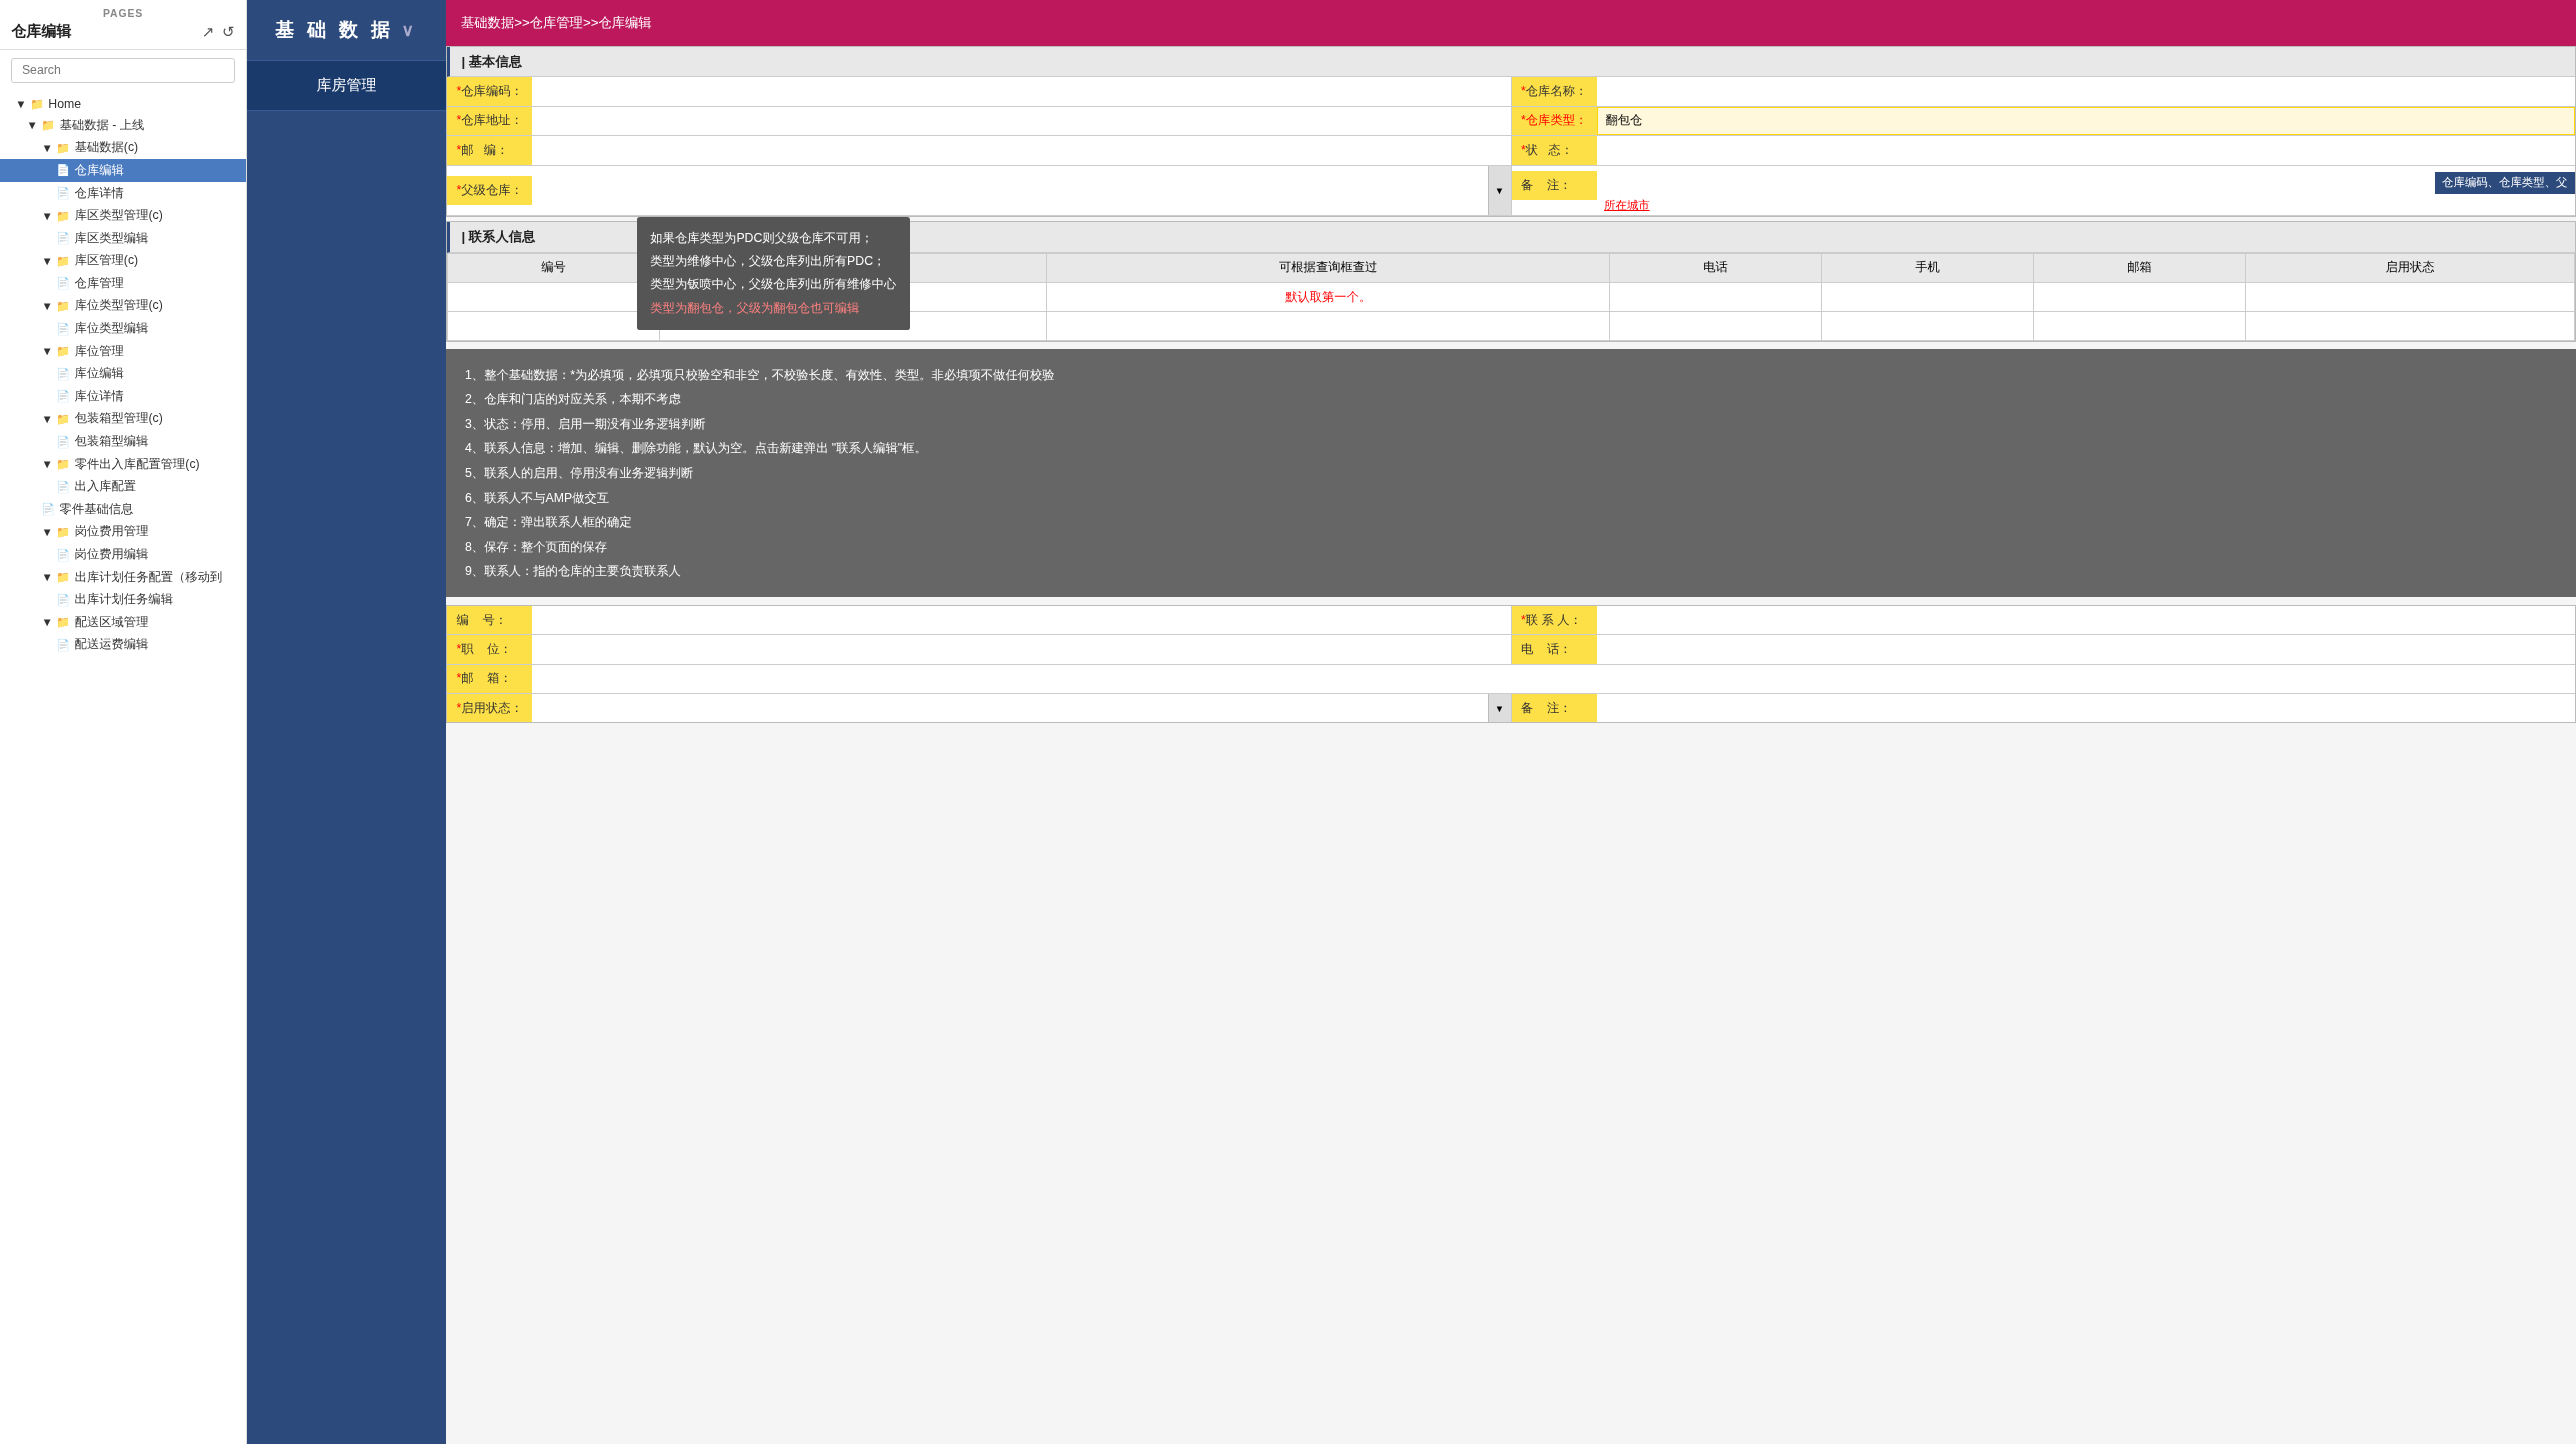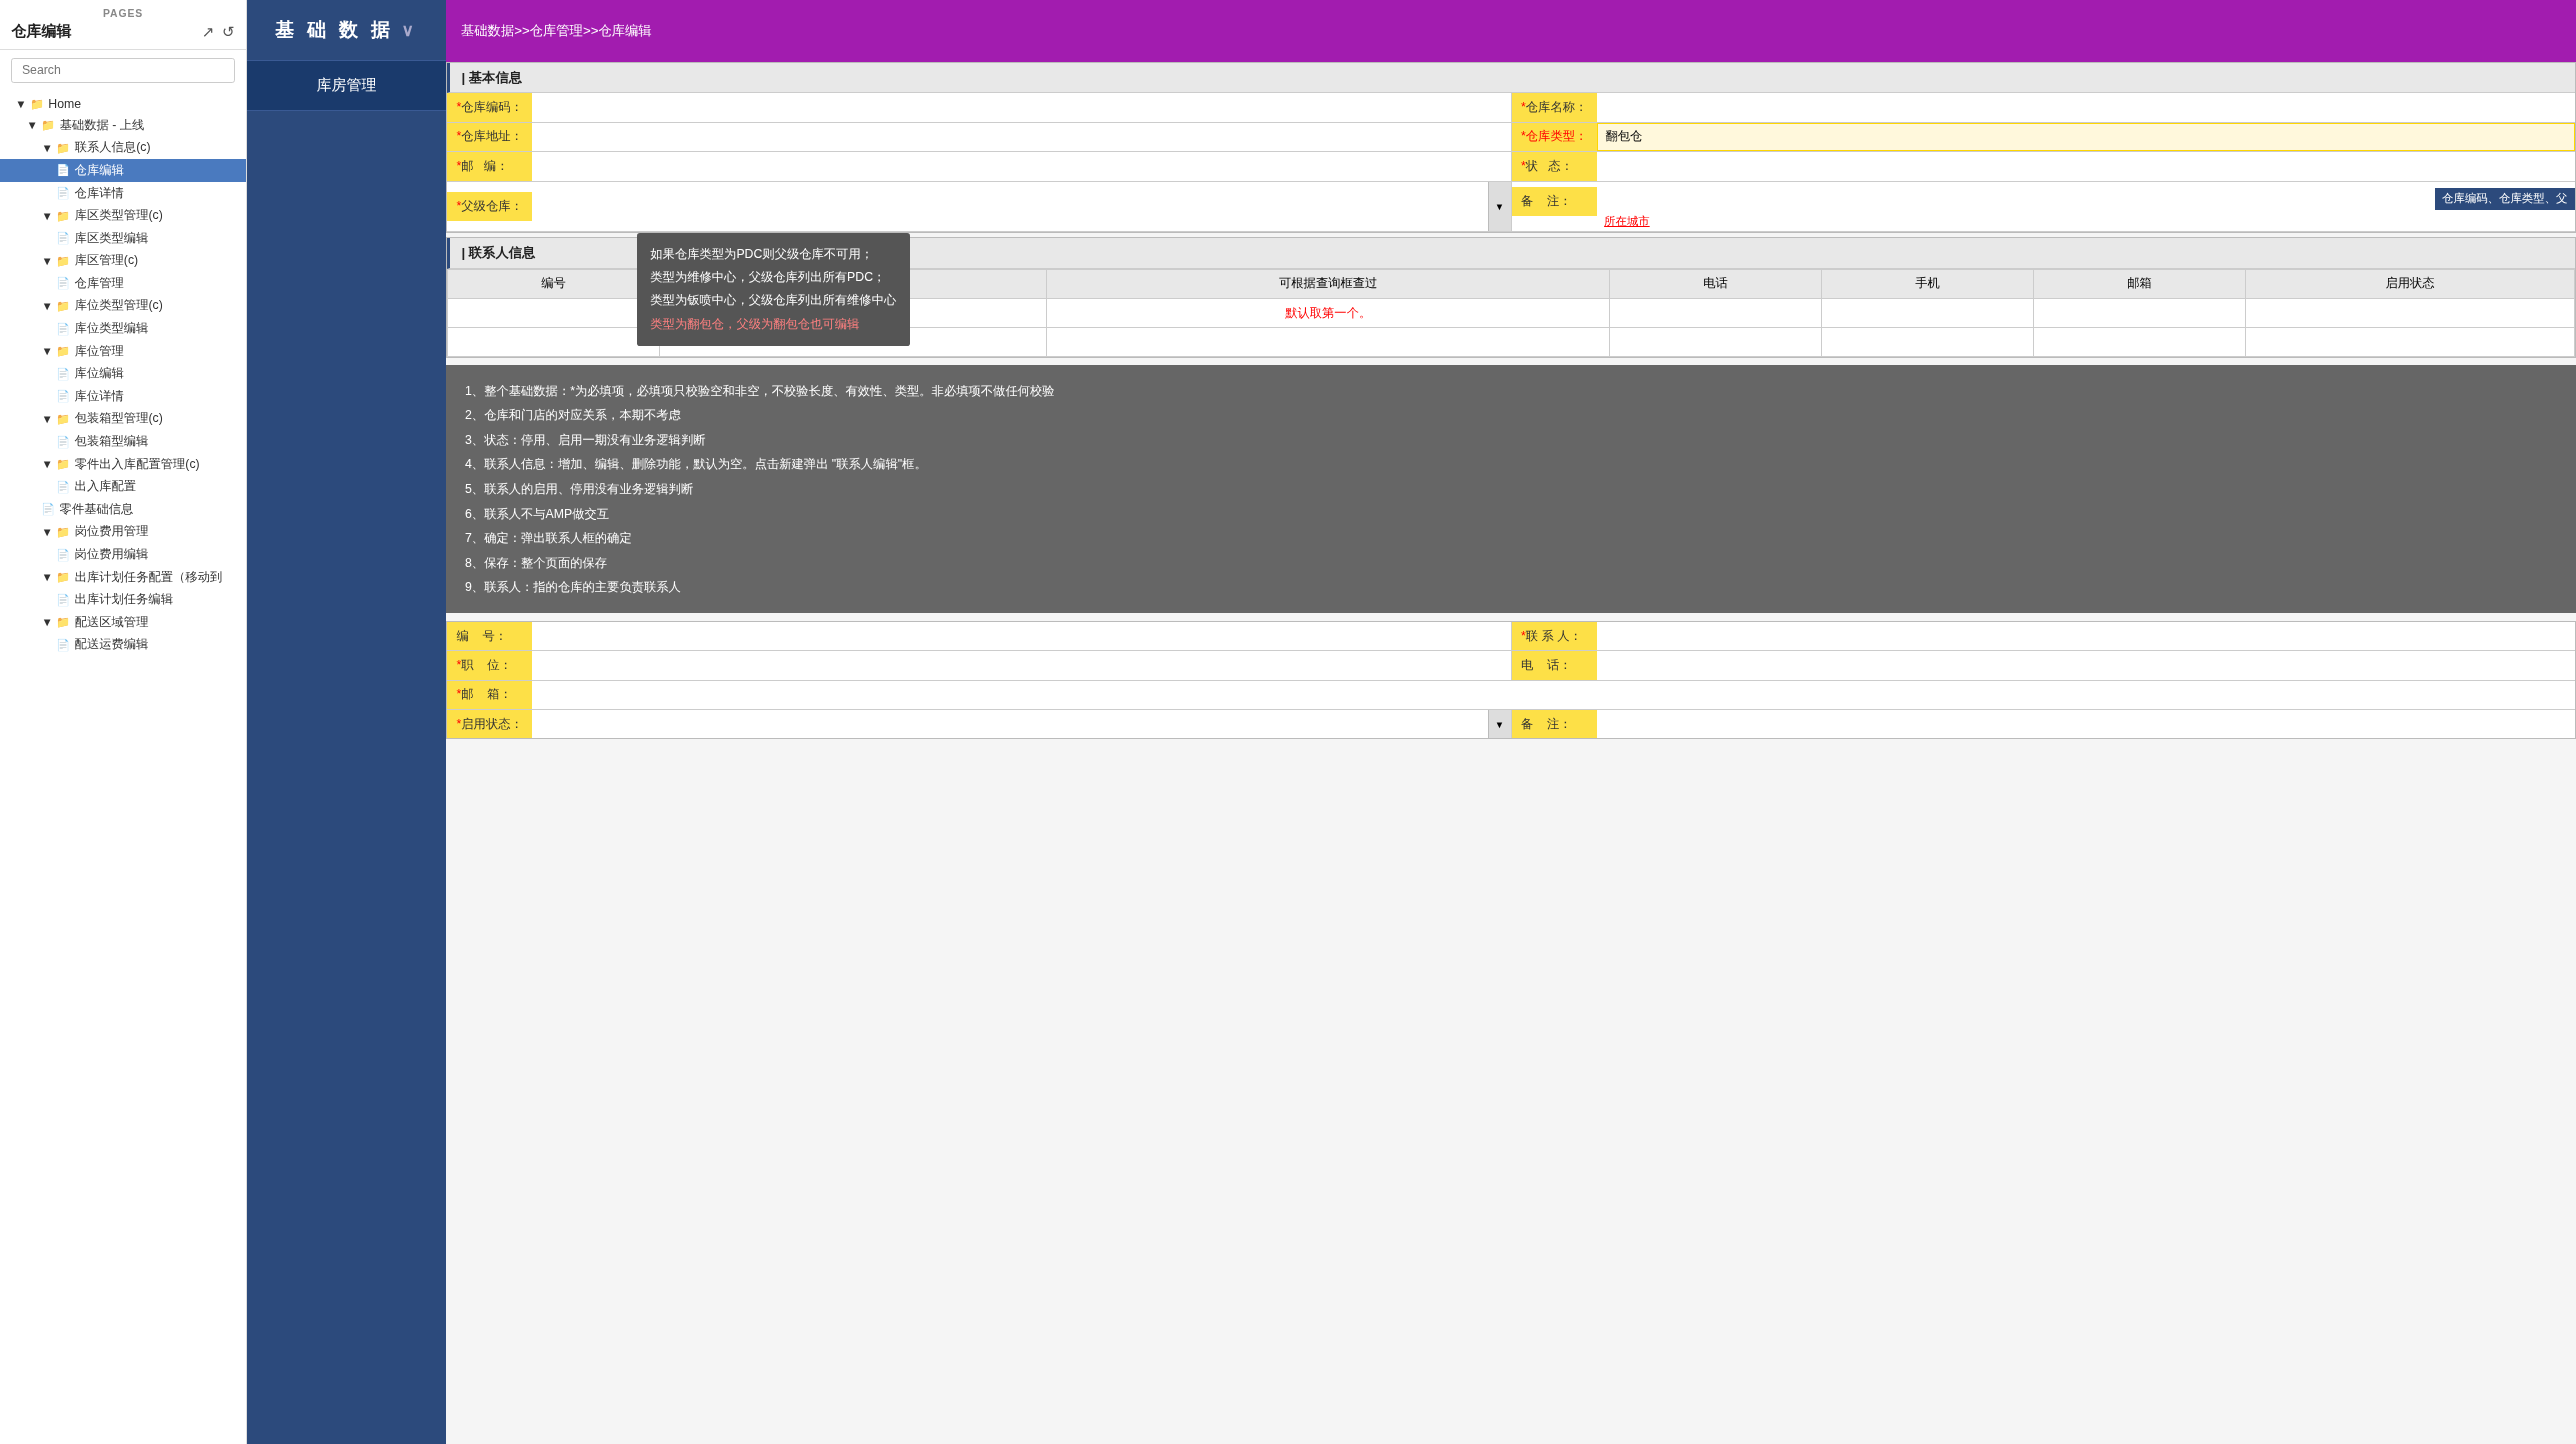--- a/index.html
+++ b/index.html
@@ -24,21 +24,21 @@
 
     
     .center-nav { width: 199px; background: #2c4a7c; display: flex; flex-direction: column; flex-shrink: 0; }
     .center-nav-header { background: #2c4a7c; padding: 17px 0; text-align: center; font-size: 19px; color: #fff; font-weight: bold; letter-spacing: 3.8px; border-bottom: 0.9px solid #3a5a94; display: flex; align-items: center; justify-content: center; gap: 7.6px; }
     .center-nav-arrow { color: #aac; font-size: 17px; cursor: pointer; }
     .nav-menu-item { padding: 15px 19px; color: #fff; font-size: 15px; cursor: pointer; text-align: center; border-bottom: 0.9px solid #3a5a94; }
     .nav-menu-item.active { background: #1a3a6c; }
 
     
     .main { flex: 1; display: flex; flex-direction: column; overflow: hidden; }
-    .breadcrumb { background: #a21caf; color: #fff; padding: 22px 15px; font-size: 13.3px; }
+    .breadcrumb { background: #be185d; color: #fff; padding: 14px 15px; font-size: 13.3px; }
     .content { flex: 1; overflow-y: auto; background: #f5f5f5; padding: 0; }
 
     
     .section { background: #fff; margin: 0; border: 0.9px solid #bbb; }
     .section-header { background: #e8e8e8; border-left: 3.8px solid #2c4a7c; padding: 5.7px 11.4px; font-size: 13.3px; font-weight: bold; color: #222; border-bottom: 0.9px solid #ccc; }
     .form-row { display: flex; border-bottom: 0.9px solid #ddd; }
     .form-row:last-child { border-bottom: none; }
     .form-cell { display: flex; align-items: center; border-right: 0.9px solid #ddd; }
     .form-cell:last-child { border-right: none; }
     .form-label { padding: 5.7px 9.5px; color: #333; white-space: nowrap; min-width: 85px; font-size: 12.3px; background: #fde047; }
@@ -94,21 +94,21 @@
       <span class="indent" style="width:19px"></span>
       <span class="icon">▼</span>
       <span class="icon">📁</span>
       <span class="label">基础数据 - 上线</span>
     </div>
 
     <div class="tree-item">
       <span class="indent" style="width:34px"></span>
       <span class="icon">▼</span>
       <span class="icon">📁</span>
-      <span class="label">联系人信息(c)</span>
+      <span class="label">基础数据(c)</span>
     </div>
 
     <div class="tree-item active">
       <span class="indent" style="width:49px"></span>
       <span class="icon">📄</span>
       <span class="label">仓库编辑</span>
     </div>
 
     <div class="tree-item">
       <span class="indent" style="width:49px"></span>

